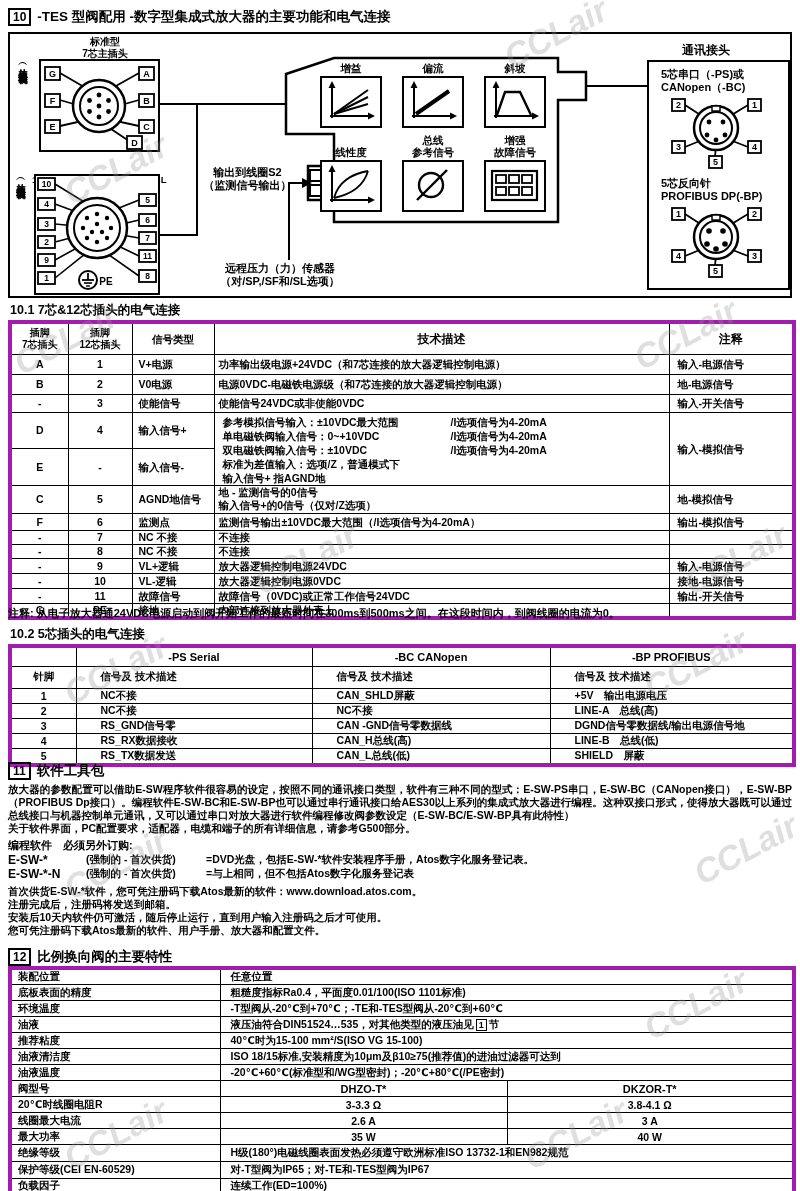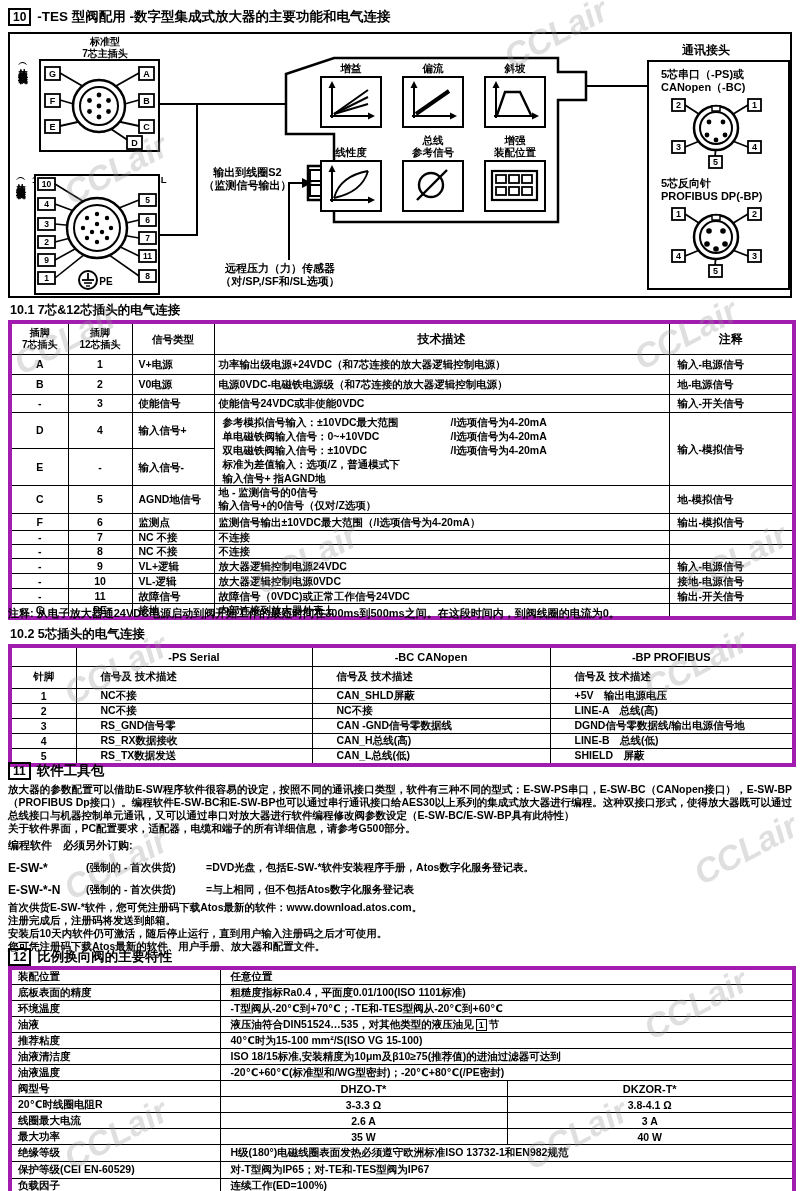--- a/index.html
+++ b/index.html
@@ -50,21 +50,21 @@
 
   .footnote { position:absolute; left:8px; font-size:11px; font-weight:bold; z-index:2; }
 
   .t102 th.top { font-size:11px; }
   .t102 .sig { padding-left:24px; font-weight:bold; }
 
   
   .s11 { position:absolute; left:8px; top:762px; width:784px; z-index:2; }
   .s11 p { font-size:10.5px; font-weight:bold; line-height:13px; text-align:justify; }
   .order-title { font-size:11px; font-weight:bold; margin-top:3px; }
-  .order-item { display:flex; font-size:10.5px; margin-top:8px; align-items:flex-start; }
+  .order-item { display:flex; font-size:10.5px; margin-top:0; align-items:flex-start; }
   .order-item .code { font-weight:bold; font-size:12px; width:78px; }
   .order-item .req { width:120px; font-weight:bold; }
   .order-item .dsc { flex:1; font-weight:bold; }
   .s11 .notes div { font-size:10.5px; font-weight:bold; line-height:13px; }
   .s11 .notes { margin-top:4px; }
 
   
   .t12 td { font-weight:bold; font-size:10.5px; }
   .t12 .lab { padding-left:6px; }
   .t12 .val { padding-left:10px; }
@@ -262,21 +262,21 @@
     </div>
     <div class="feat-label pre" style="left:392px;top:100px;">总线
 参考信号</div>
     <div class="feat-box" style="left:392px;top:126px;">
       <svg width="57" height="47" viewBox="0 0 57 47">
         <circle cx="27" cy="23" r="12" fill="none" stroke="#000" stroke-width="2.4"></circle>
         <line x1="13" y1="38" x2="43" y2="8" stroke="#000" stroke-width="2.4"></line>
       </svg>
     </div>
     <div class="feat-label pre" style="left:474px;top:100px;">增强
-装配位置</div>
+故障信号</div>
     <div class="feat-box" style="left:474px;top:126px;">
       <svg width="57" height="47" viewBox="0 0 57 47">
         <rect x="6" y="9" width="45" height="29" fill="none" stroke="#000" stroke-width="2.2"></rect>
         <rect x="10" y="13" width="10" height="8" fill="none" stroke="#000" stroke-width="1.8"></rect>
         <rect x="23" y="13" width="10" height="8" fill="none" stroke="#000" stroke-width="1.8"></rect>
         <rect x="36" y="13" width="10" height="8" fill="none" stroke="#000" stroke-width="1.8"></rect>
         <rect x="10" y="25" width="10" height="8" fill="none" stroke="#000" stroke-width="1.8"></rect>
         <rect x="23" y="25" width="10" height="8" fill="none" stroke="#000" stroke-width="1.8"></rect>
         <rect x="36" y="25" width="10" height="8" fill="none" stroke="#000" stroke-width="1.8"></rect>
       </svg>

